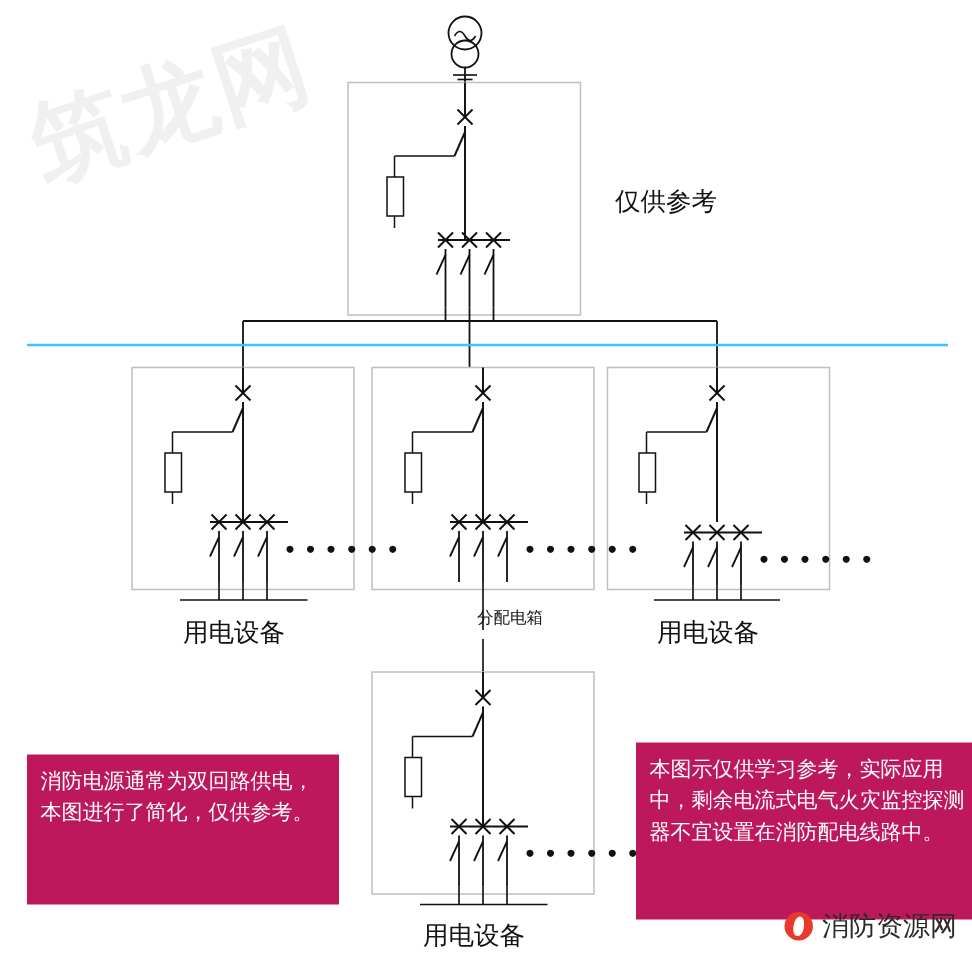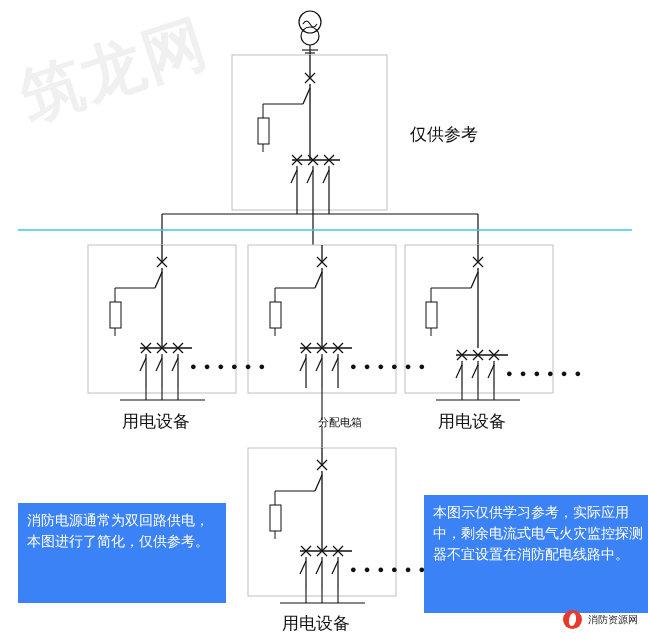--- a/index.html
+++ b/index.html
@@ -31,38 +31,38 @@
     font-size:15px;
     color:#111;
     white-space:nowrap;
     font-family:"Liberation Sans", sans-serif;
   }
   .label.small{font-size:11px;}
   .label.big{font-size:17px;}
 
   .notebox{
     position:absolute;
-    background:#3b82f6;
+    background:#be185d;
     color:#ffffff;
     font-size:14px;
     line-height:21px;
     padding:7px 8px 6px 9px;
     box-sizing:border-box;
     font-family:"Liberation Sans", sans-serif;
   }
   #note-left{left:18px;top:503px;width:208px;height:100px;}
   #note-right{left:424px;top:495px;width:240px;height:118px;}
 
   .brand{
     position:absolute;
     right:10px;bottom:10px;
     display:flex;align-items:center;
     gap:6px;
     color:#2a2a2a;
-    font-size:10px;
+    font-size:18px;
     font-family:"Liberation Sans", sans-serif;
   }
   .brand .logo{
     width:19px;height:19px;border-radius:50%;
     background:#e8392c;
     display:inline-block;position:relative;
   }
   .brand .logo:after{
     content:"";
     position:absolute;left:6px;top:3px;
@@ -239,21 +239,21 @@
 
   <div class="label small" style="left:190px;top:360px;letter-spacing:2px;">● ● ● ● ● ●</div>
   <div class="label small" style="left:350px;top:360px;letter-spacing:2px;">● ● ● ● ● ●</div>
   <div class="label small" style="left:506px;top:367px;letter-spacing:2px;">● ● ● ● ● ●</div>
   <div class="label small" style="left:350px;top:563px;letter-spacing:2px;">● ● ● ● ● ●</div>
 
   <div class="label big" style="left:410px;top:123px;">仅供参考</div>
   <div class="label big" style="left:122px;top:410px;">用电设备</div>
   <div class="label big" style="left:438px;top:410px;">用电设备</div>
   <div class="label big" style="left:282px;top:612px;">用电设备</div>
-  <div class="label small" style="left:318px;top:404px;margin-top:11px;">分配电箱</div>
+  <div class="label small" style="left:318px;top:404px;">分配电箱</div>
 
   <div class="notebox" id="note-left">消防电源通常为双回路供电，本图进行了简化，仅供参考。</div>
   <div class="notebox" id="note-right">本图示仅供学习参考，实际应用中，剩余电流式电气火灾监控探测器不宜设置在消防配电线路中。</div>
 
   <div class="brand">
     <span class="logo"></span>
     <span>消防资源网</span>
   </div>
 
 </div>

